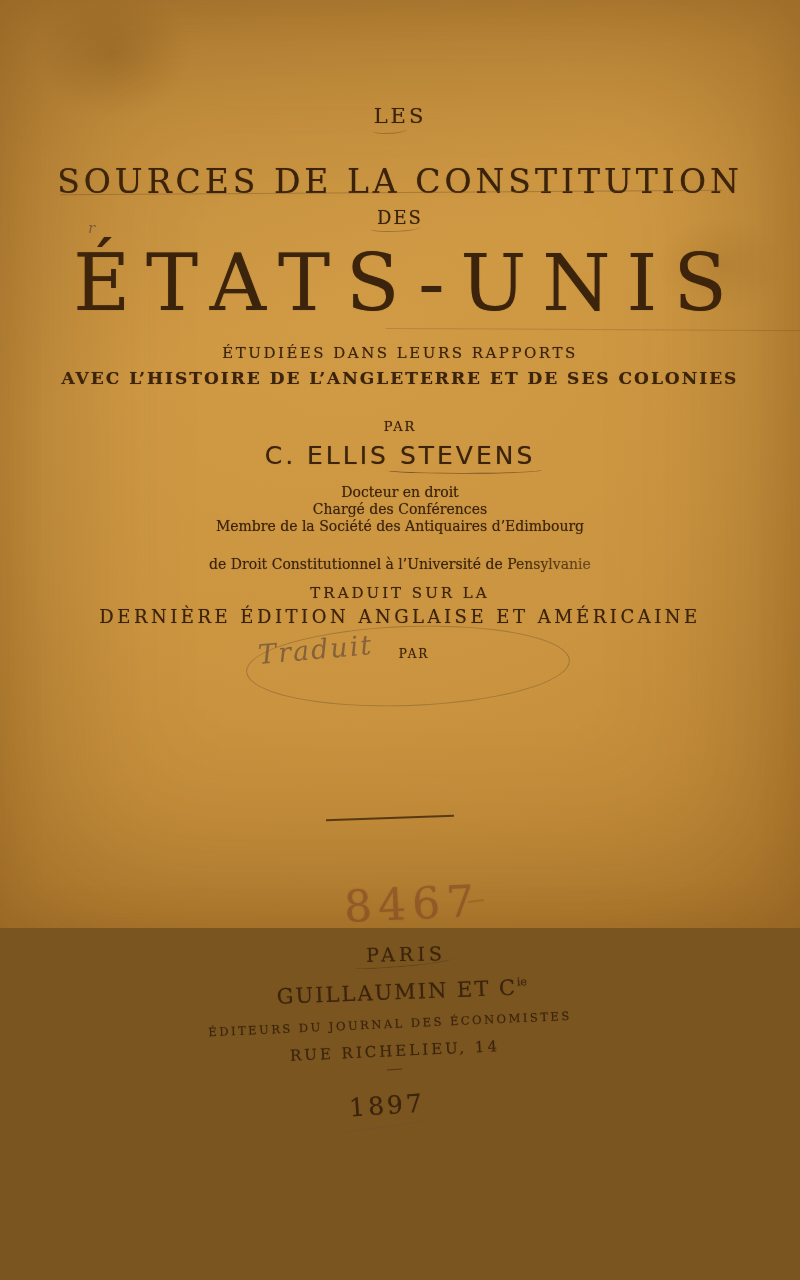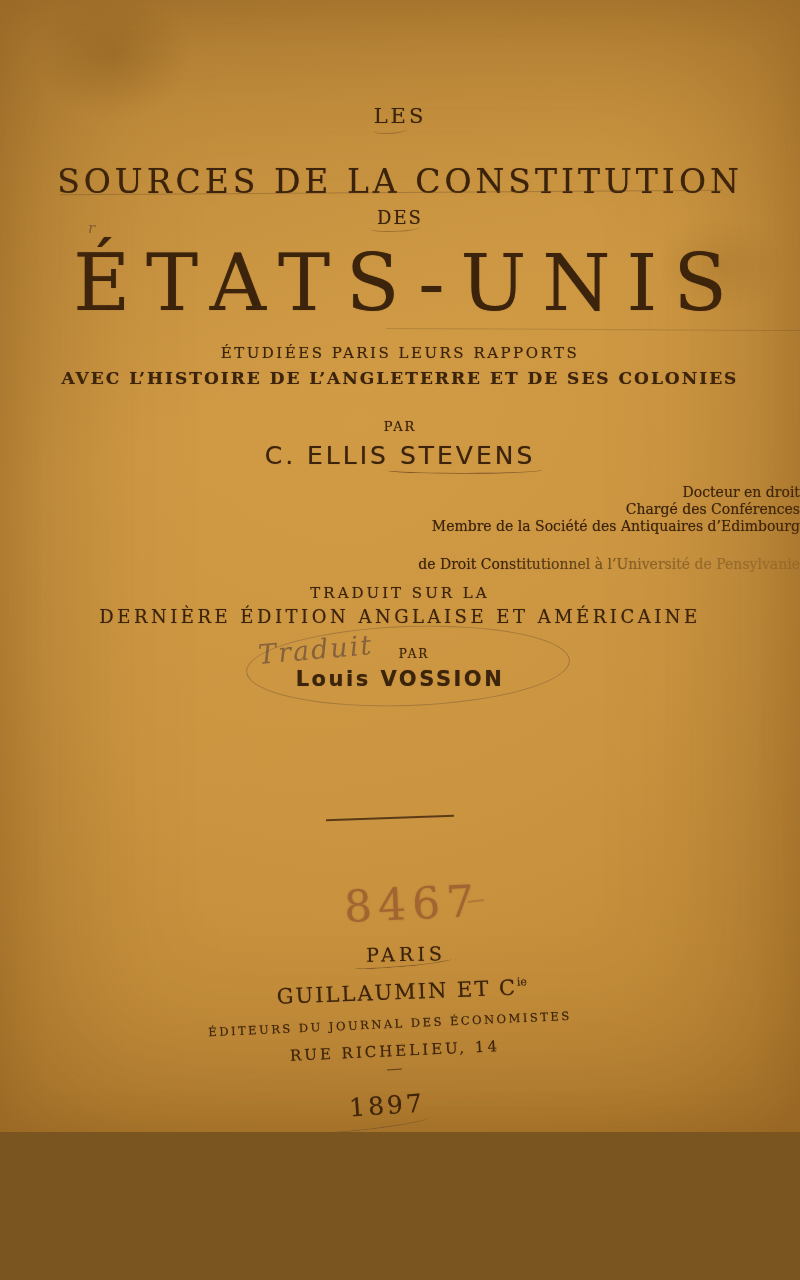--- a/index.html
+++ b/index.html
@@ -1,17 +1,17 @@
 <!DOCTYPE html>
 <html style="--paper: #cd9742; --ink: #3c240c; --stamp: #9c5e2f;"><head>
 <meta charset="utf-8">
 <style>
   html,body{margin:0;padding:0;width:800px;height:1280px;overflow:hidden;background:#7a5520;}
   .photo{
-    position:relative;width:800px;height:1132px;
+    position:relative;width:800px;height:928px;
     background:
       linear-gradient(160deg, rgba(120,80,25,.18) 0%, rgba(0,0,0,0) 35%, rgba(150,95,25,.10) 100%),
       radial-gradient(120% 90% at 45% 38%, #d19b46 0%, var(--paper,#cd9742) 40%, #c28c39 72%, #ab772d 100%);
     font-family:"DejaVu Serif", serif;
     color:var(--ink,#3c240c);
   }
   .vignette{position:absolute;inset:0;pointer-events:none;
     box-shadow:inset 0 0 150px 40px rgba(90,50,10,.30), inset 0 0 35px 10px rgba(120,70,20,.12);}
   .stain{position:absolute;pointer-events:none;filter:blur(3px);}
   .stain1{top:-6px;left:38px;width:150px;height:120px;
@@ -25,21 +25,21 @@
   .t-les{top:104px;font-size:21px;letter-spacing:3px;}
   .t-sources{top:162px;font-size:33px;letter-spacing:4px;}
   .t-des{top:207px;font-size:18px;letter-spacing:2px;}
   .t-title{top:238px;font-size:78px;letter-spacing:16px;transform:translateX(8px);}
   .t-sub1{top:344px;font-size:15px;letter-spacing:2.5px;}
   .t-sub2{top:368px;font-size:17px;letter-spacing:2px;font-weight:600;}
   .t-par1{top:419px;font-size:13px;letter-spacing:2px;}
   .t-author{top:441px;font-family:"DejaVu Sans",sans-serif;font-weight:normal;
             font-size:25px;letter-spacing:3px;}
   .creds{top:484px;font-size:14px;line-height:17px;}
-  .creds div{white-space:nowrap;text-align:right;}
+  .creds div{white-space:nowrap;}
   .fade-end{-webkit-mask-image:linear-gradient(90deg,#000 0 62%,rgba(0,0,0,.45) 80%,rgba(0,0,0,.18) 100%);
             mask-image:linear-gradient(90deg,#000 0 62%,rgba(0,0,0,.45) 80%,rgba(0,0,0,.18) 100%);margin-top:21px;}
   .t-trad1{top:584px;font-size:15px;letter-spacing:3px;}
   .t-trad2{top:606px;font-size:18px;letter-spacing:3.5px;}
   .t-par2{top:647px;font-size:12px;letter-spacing:2px;transform:translateX(14px);}
   .t-translator{top:667px;font-family:"DejaVu Sans",sans-serif;font-weight:bold;
                 font-size:21px;letter-spacing:2.5px;}
 
   .hand{position:absolute;font-style:italic;color:rgba(115,85,58,.80);
         text-shadow:none;}
@@ -93,41 +93,40 @@
   <div class="cl t-sources">SOURCES DE LA CONSTITUTION</div>
   <div class="pencil-line pl-sources"></div>
 
   <div class="cl t-des">DES</div>
   <div class="flourish u-des"></div>
 
   <div class="hand margin-r">r</div>
   <div class="cl t-title">ÉTATS-UNIS</div>
   <div class="pencil-line pl-title"></div>
 
-  <div class="cl t-sub1">ÉTUDIÉES PARIS LEURS RAPPORTS</div>
+  <div class="cl t-sub1">ÉTUDIÉES DANS LEURS RAPPORTS</div>
   <div class="cl t-sub2">AVEC L’HISTOIRE DE L’ANGLETERRE ET DE SES COLONIES</div>
 
   <div class="cl t-par1">PAR</div>
   <div class="cl t-author">C. ELLIS STEVENS</div>
   <div class="flourish u-stevens"></div>
 
   <div class="cl creds">
     <div>Docteur en droit</div>
     <div>Chargé des Conférences</div>
     <div>Membre de la Société des Antiquaires d’Edimbourg</div>
     <div class="fade-end">de Droit Constitutionnel à l’Université de Pensylvanie</div>
   </div>
 
   <div class="cl t-trad2">DERNIÈRE ÉDITION ANGLAISE ET AMÉRICAINE</div>
   <div class="cl t-trad1">TRADUIT SUR LA</div>
 
   <div class="pencil-oval"></div>
   <div class="hand hand-traduit">Traduit</div>
   <div class="cl t-par2">PAR</div>
-  <div class="cl t-translator">Louis VOSSION</div>
 
   <div class="rule-main"></div>
 
   <div class="cl t-number">8467</div>
   <div class="num-tick"></div>
 
   <div class="cl t-paris">PARIS</div>
   <div class="flourish u-paris"></div>
 
   <div class="cl t-pub"><span>GUILLAUMIN ET C</span><sup>ie</sup></div>

